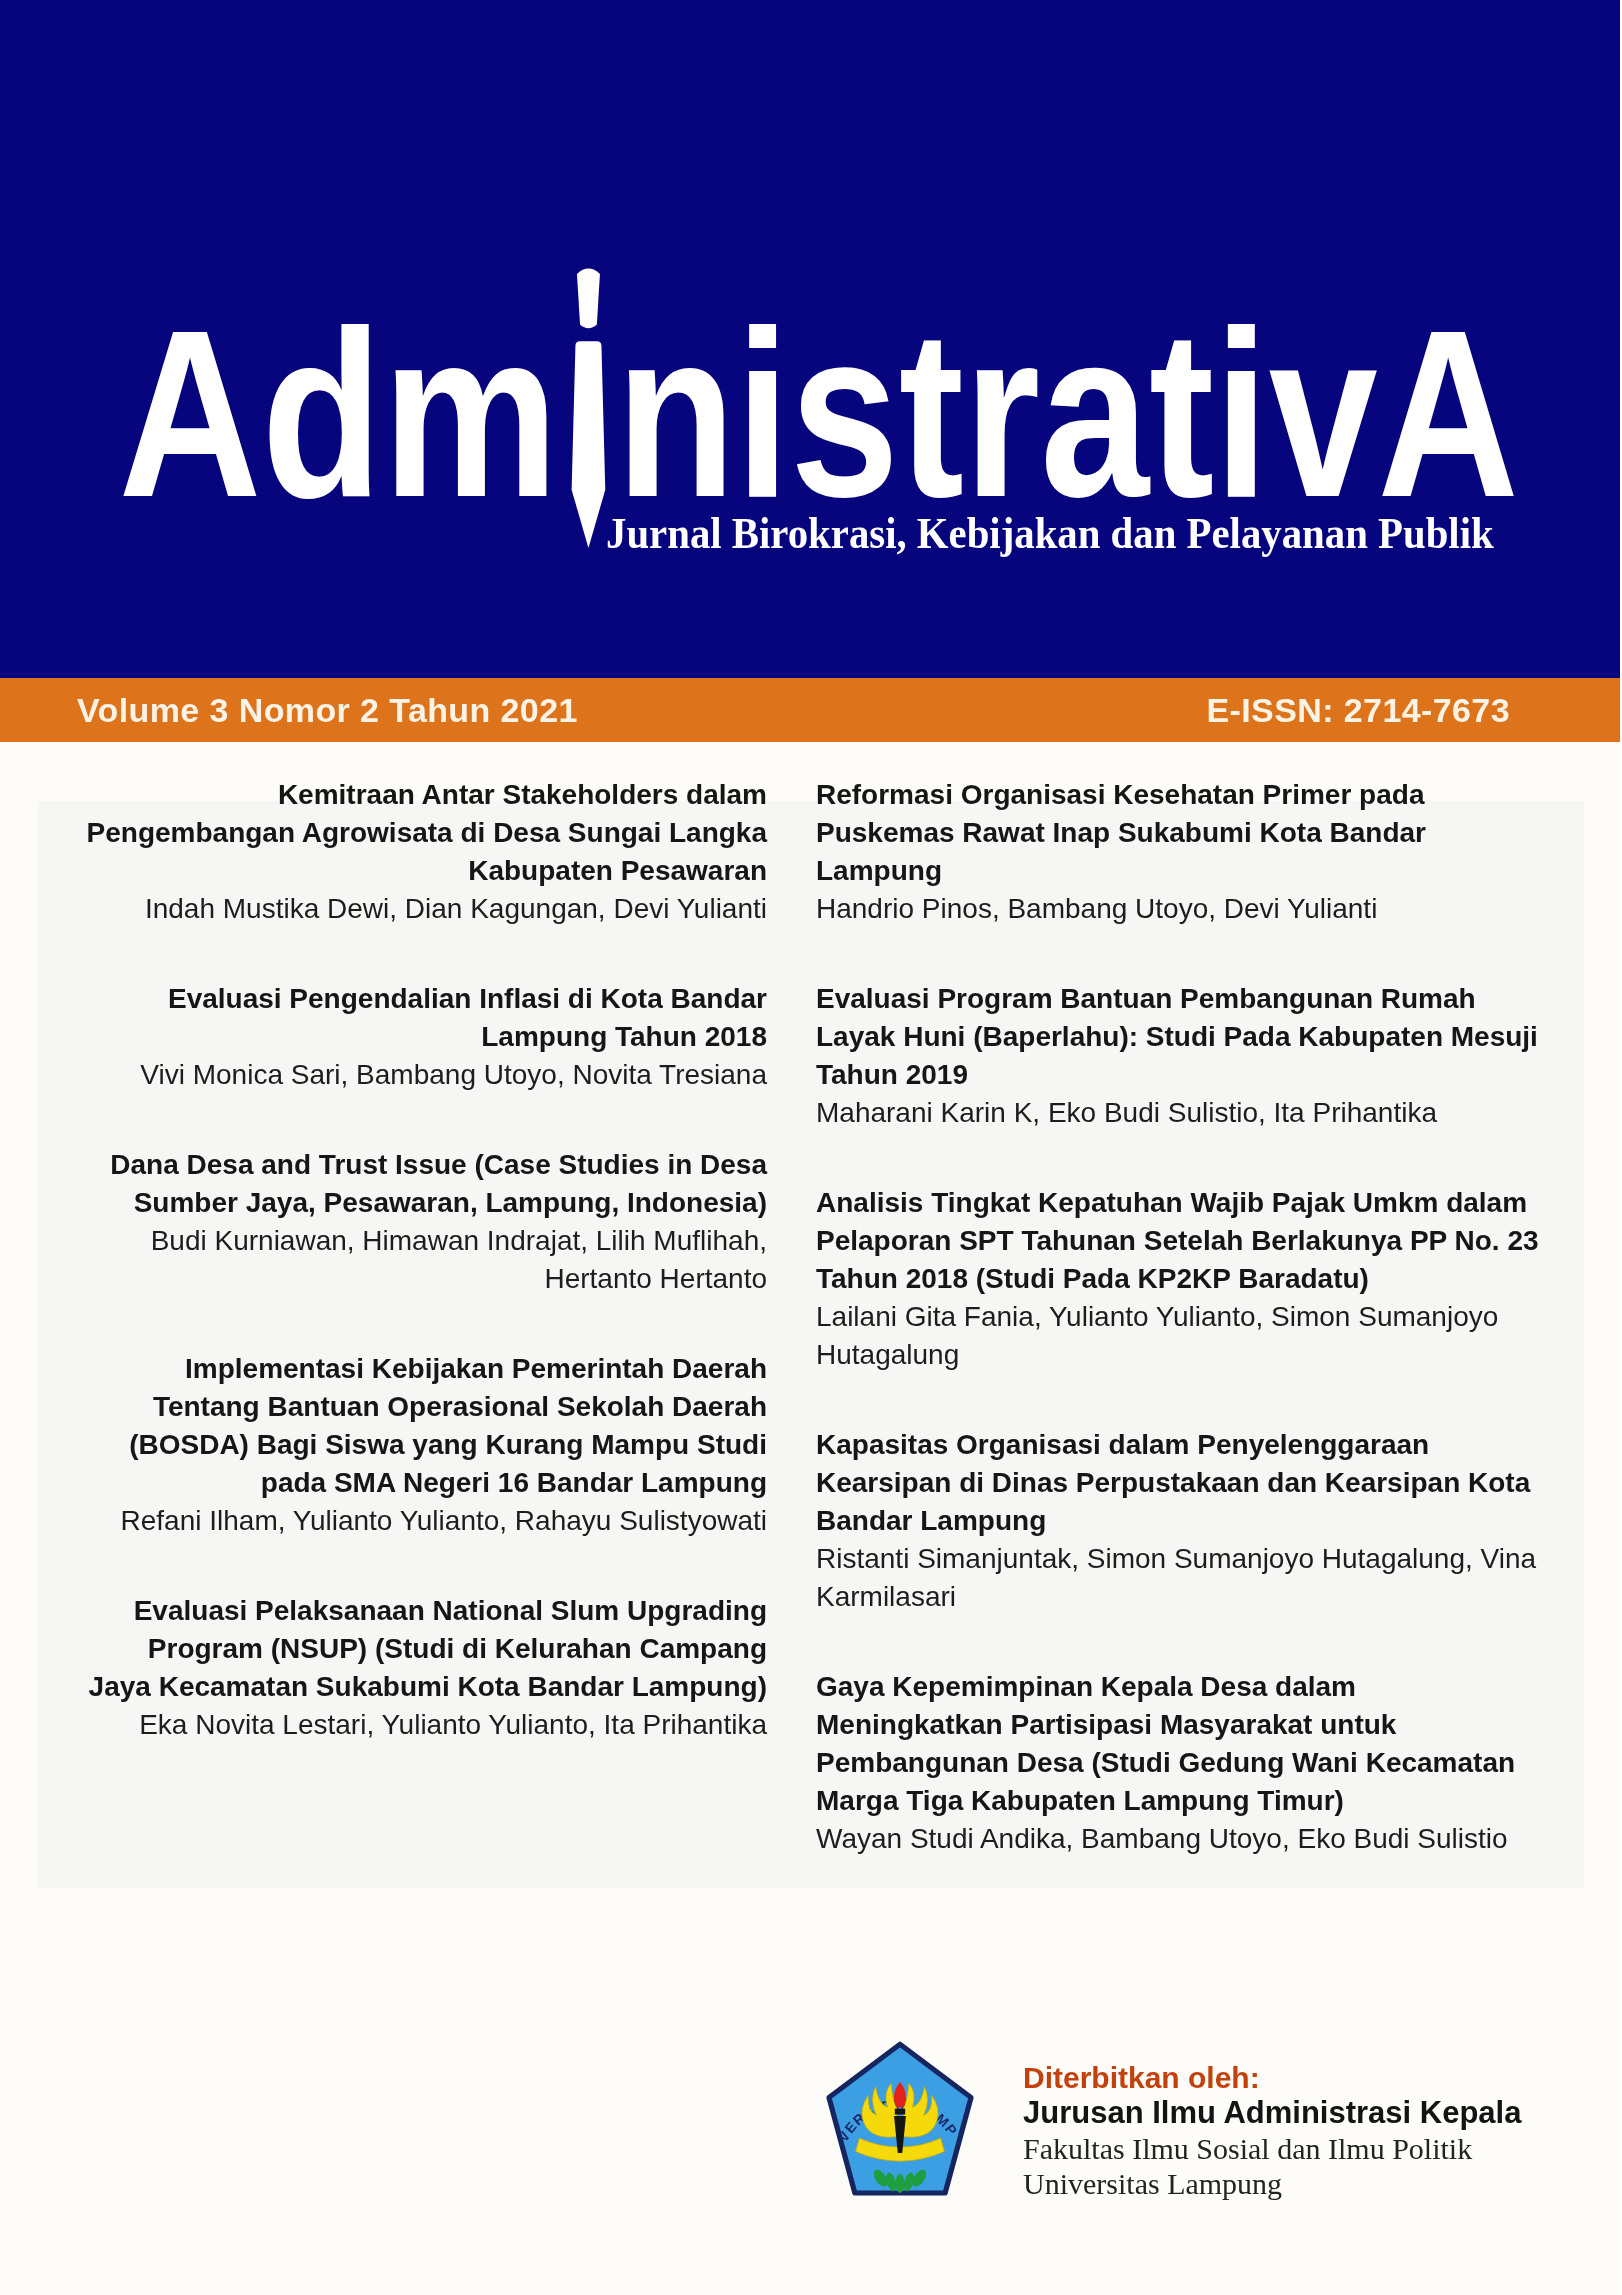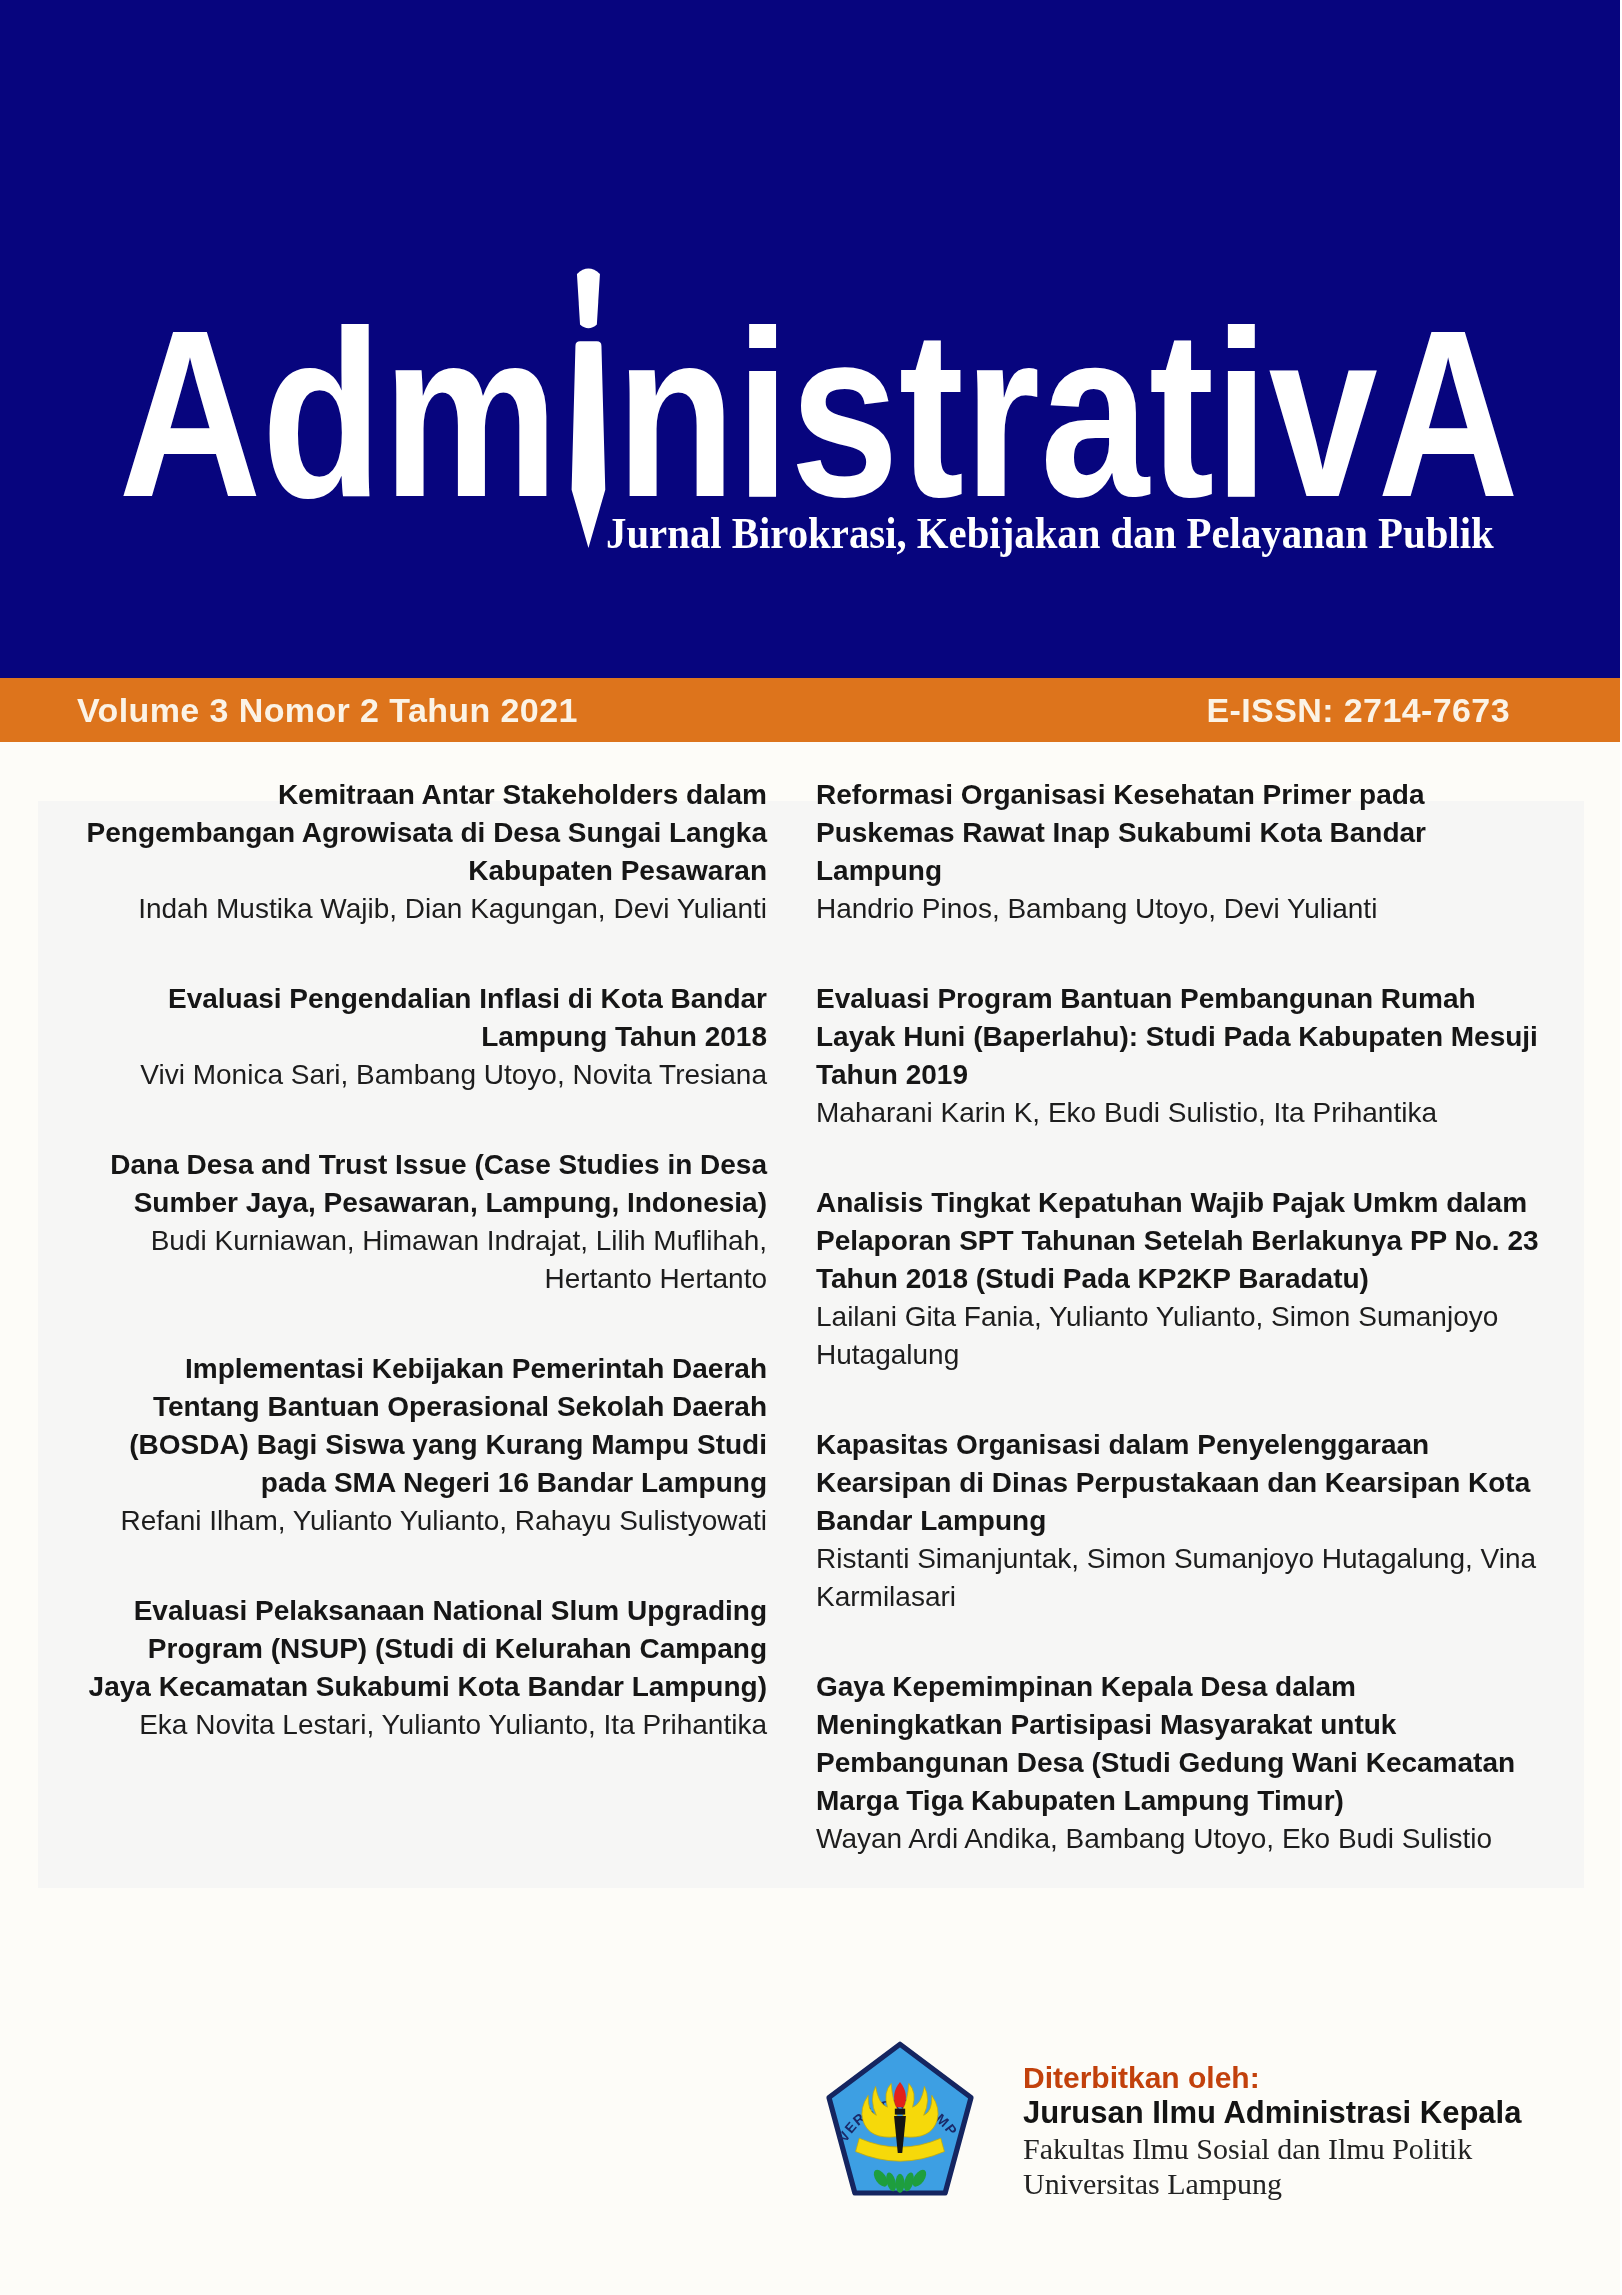--- a/index.html
+++ b/index.html
@@ -110,21 +110,21 @@
   </div>
 
   <div class="content-panel"></div>
 
   <div class="columns">
     <div class="col left">
       <div class="article">
         <p class="title">Kemitraan Antar Stakeholders dalam
 Pengembangan Agrowisata di Desa Sungai Langka
 Kabupaten Pesawaran</p>
-        <p class="authors">Indah Mustika Wajib, Dian Kagungan, Devi Yulianti</p>
+        <p class="authors">Indah Mustika Dewi, Dian Kagungan, Devi Yulianti</p>
       </div>
       <div class="article">
         <p class="title">Evaluasi Pengendalian Inflasi di Kota Bandar
 Lampung Tahun 2018</p>
         <p class="authors">Vivi Monica Sari, Bambang Utoyo, Novita Tresiana</p>
       </div>
       <div class="article">
         <p class="title">Dana Desa and Trust Issue (Case Studies in Desa
 Sumber Jaya, Pesawaran, Lampung, Indonesia)</p>
         <p class="authors">Budi Kurniawan, Himawan Indrajat, Lilih Muflihah,
@@ -169,21 +169,21 @@
 Kearsipan di Dinas Perpustakaan dan Kearsipan Kota
 Bandar Lampung</p>
         <p class="authors">Ristanti Simanjuntak, Simon Sumanjoyo Hutagalung, Vina
 Karmilasari</p>
       </div>
       <div class="article">
         <p class="title">Gaya Kepemimpinan Kepala Desa dalam
 Meningkatkan Partisipasi Masyarakat untuk
 Pembangunan Desa (Studi Gedung Wani Kecamatan
 Marga Tiga Kabupaten Lampung Timur)</p>
-        <p class="authors">Wayan Ardi Andika, Bambang Utoyo, Eko Budi Sulistio</p>
+        <p class="authors">Wayan Studi Andika, Bambang Utoyo, Eko Budi Sulistio</p>
       </div>
     </div>
   </div>
 
   <div class="footer">
     <svg class="unila-logo" viewBox="0 0 200 212">
 
       <path d="M100,5 L196,77 L161,206 L39,206 L4,77 Z" fill="#3d9fe3" stroke="#152560" stroke-width="7" stroke-linejoin="round"></path>
 
       <defs>

